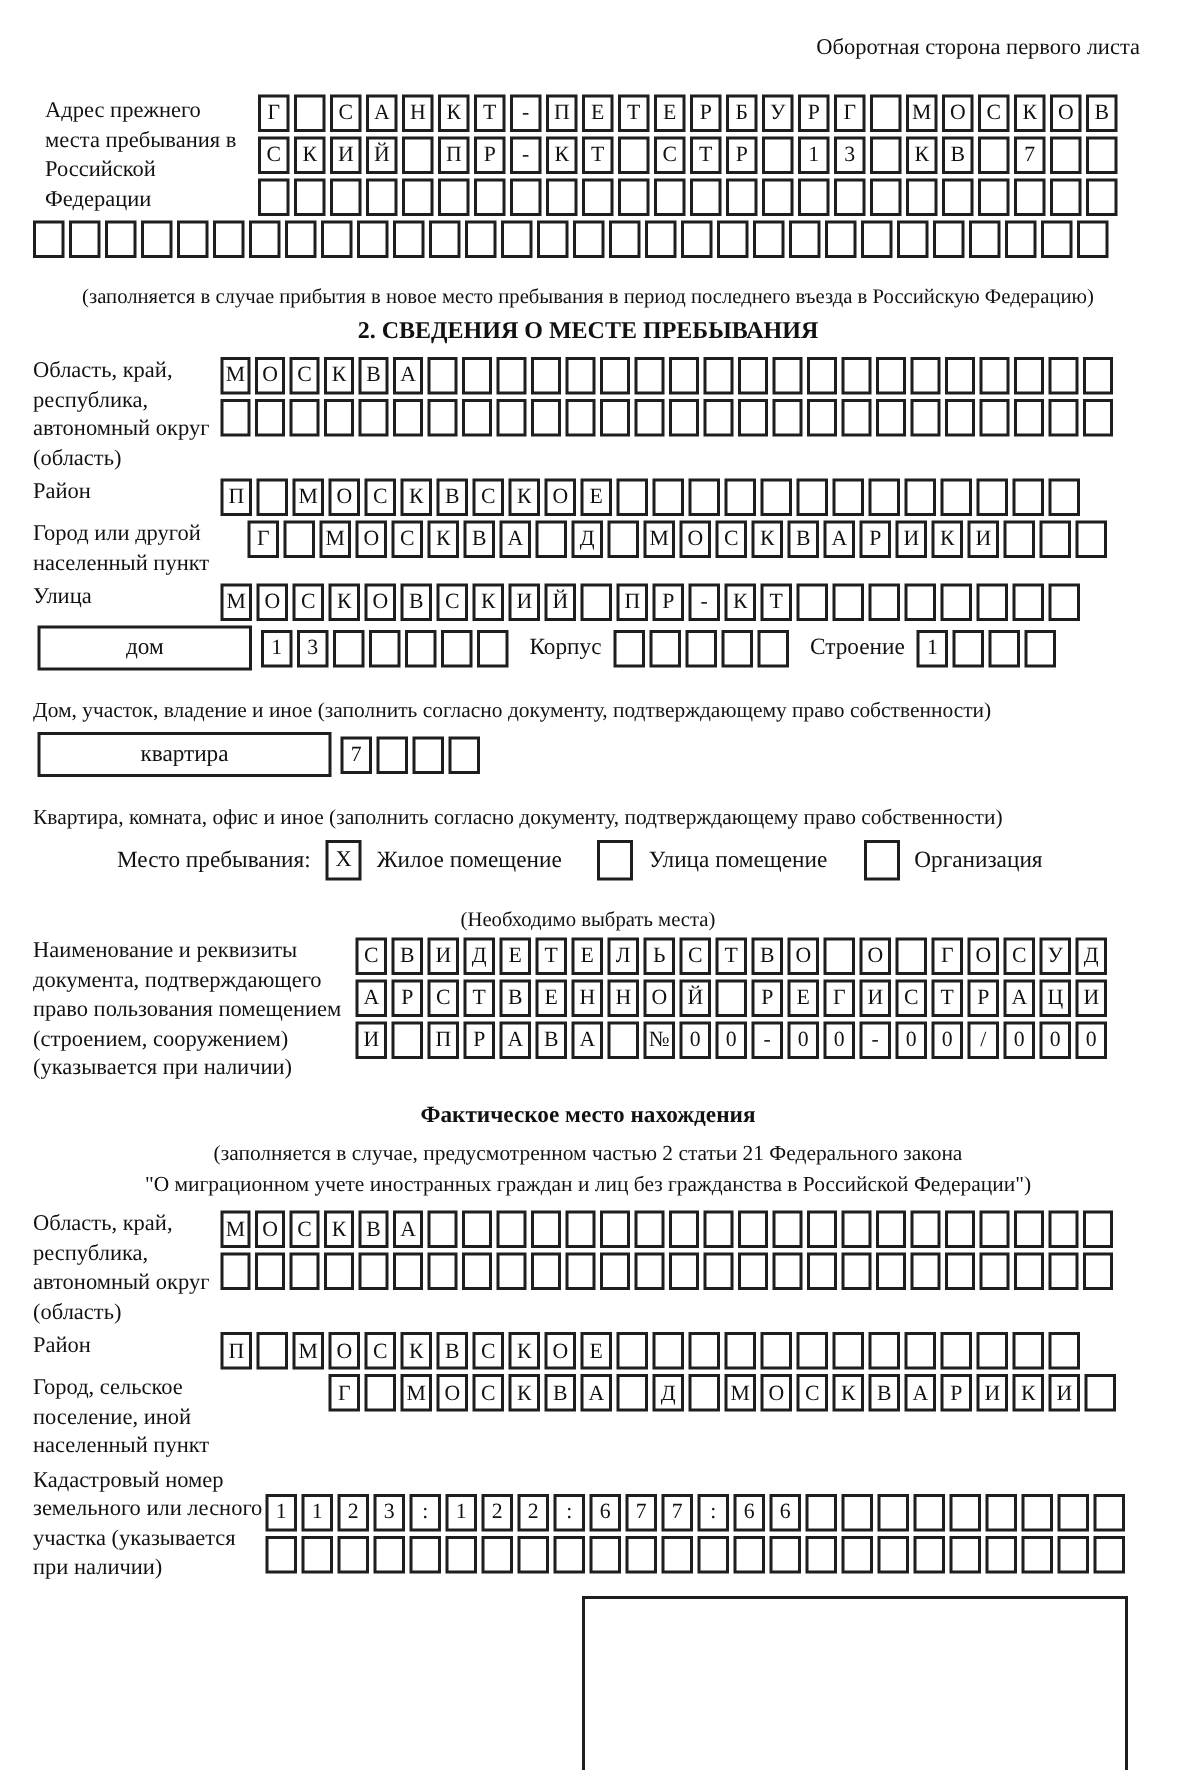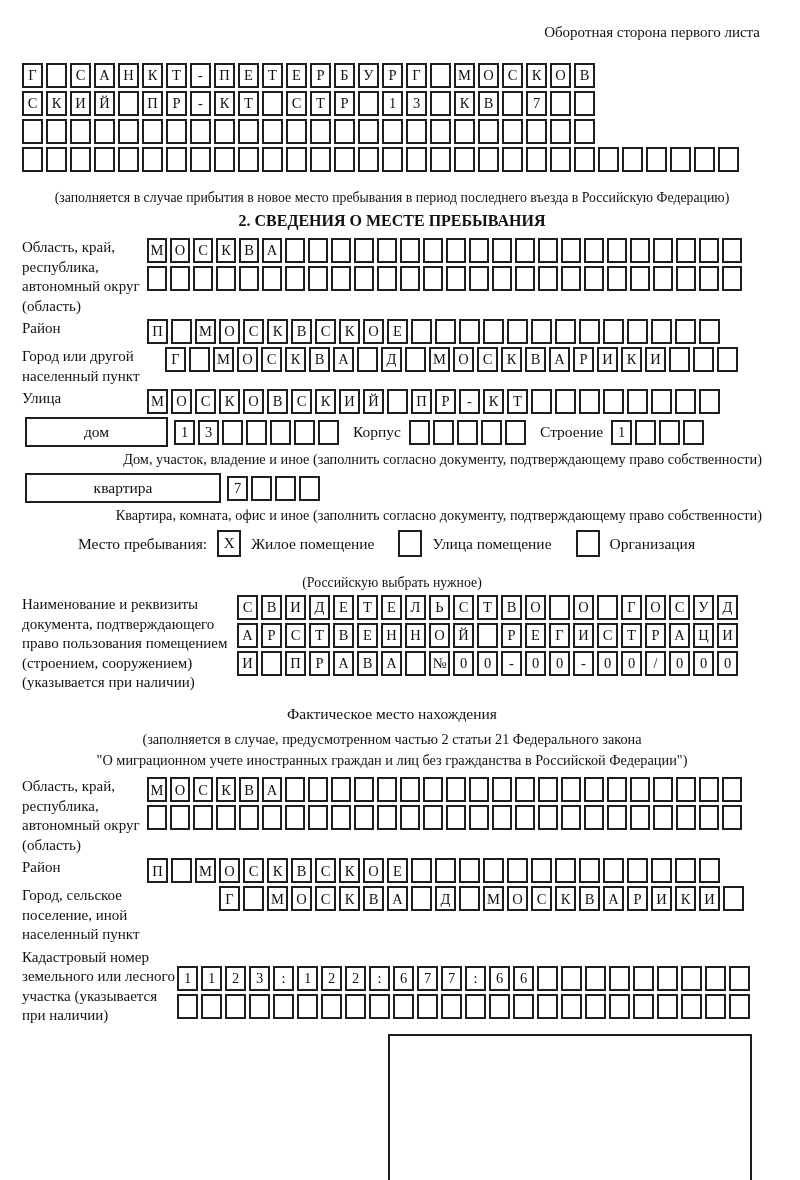--- a/index.html
+++ b/index.html
@@ -28,24 +28,24 @@
     border: 2px solid #1e1e1e; background: #fff;
     display: flex; align-items: center; justify-content: center;
     font-size: 14.5px; line-height: 1;
   }
   .cr.sm .cell { width: 20px; }
   .indent-18 { margin-left: 18px; }
   .indent-72 { margin-left: 72px; }
   .overflow-row { margin: 3px 0 4px 0; }
 
   .note-c { text-align: center; font-size: 13.8px; margin: 18px 0 4px; }
-  .note-l { font-size: 14.3px; margin: 4px 0 5px; text-align: right; }
+  .note-l { font-size: 14.3px; margin: 19px 0 5px; }
 
   .h-sect { text-align: center; font-weight: bold; font-size: 16px; margin: 6px 0 8px; }
-  .h-fact { text-align: center; font-weight: normal; font-size: 15.5px; margin: 12px 0 6px; }
+  .h-fact { text-align: center; font-weight: bold; font-size: 15.5px; margin: 12px 0 6px; }
   .sub { text-align: center; font-size: 14.3px; line-height: 1.5; margin-bottom: 6px; }
 
   
   .inline-line { display: flex; align-items: center; margin: 2px 0 4px 3px; }
   .wide-box {
     border: 2px solid #1e1e1e; height: 30px;
     display: flex; align-items: center; justify-content: center;
     font-size: 15.5px;
   }
   .dom-box { width: 143px; margin-right: 6px; }
@@ -67,20 +67,21 @@
   .mark-box { width: 364px; height: 170px; border: 2px solid #1e1e1e; }
 </style>
 </head>
 <body>
 
 <div class="page">
 
   <div class="side-note">Оборотная сторона первого листа</div>
 
   <div class="frow">
+    <div class="flabel flabel-prev">Адрес прежнего места пребывания в Российской Федерации</div>
     <div class="cellcol">
       <div class="cr">
           <span class="cell">Г</span>
           <span class="cell"></span>
           <span class="cell">С</span>
           <span class="cell">А</span>
           <span class="cell">Н</span>
           <span class="cell">К</span>
           <span class="cell">Т</span>
           <span class="cell">-</span>
@@ -385,21 +386,21 @@
 
   <div class="stay-line">
     <span>Место пребывания:</span>
     <span class="checkbox">X</span>
     <span class="stay-label">Жилое помещение</span>
     <span class="checkbox"></span>
     <span class="stay-label">Улица помещение</span>
     <span class="checkbox"></span>
     <span class="stay-label">Организация</span>
   </div>
-  <div class="note-c">(Российскую выбрать нужное)</div>
+  <div class="note-c">(Необходимо выбрать места)</div>
 
   <div class="frow" style="margin-top:2px;">
     <div class="flabel flabel-doc">Наименование и реквизиты документа, подтверждающего право пользования помещением (строением, сооружением) (указывается при наличии)</div>
     <div class="cellcol">
       <div class="cr">
           <span class="cell">С</span>
           <span class="cell">В</span>
           <span class="cell">И</span>
           <span class="cell">Д</span>
           <span class="cell">Е</span>

